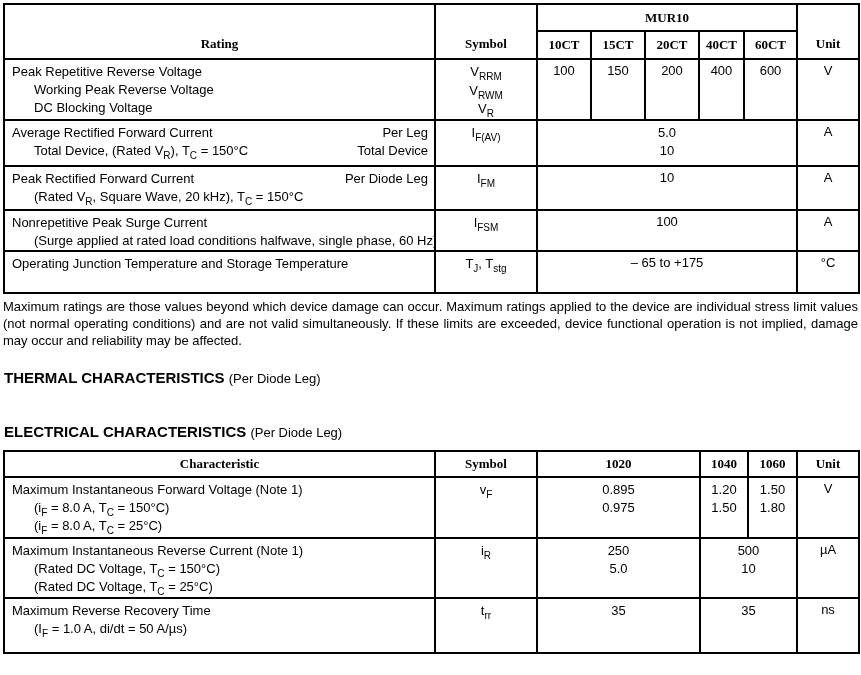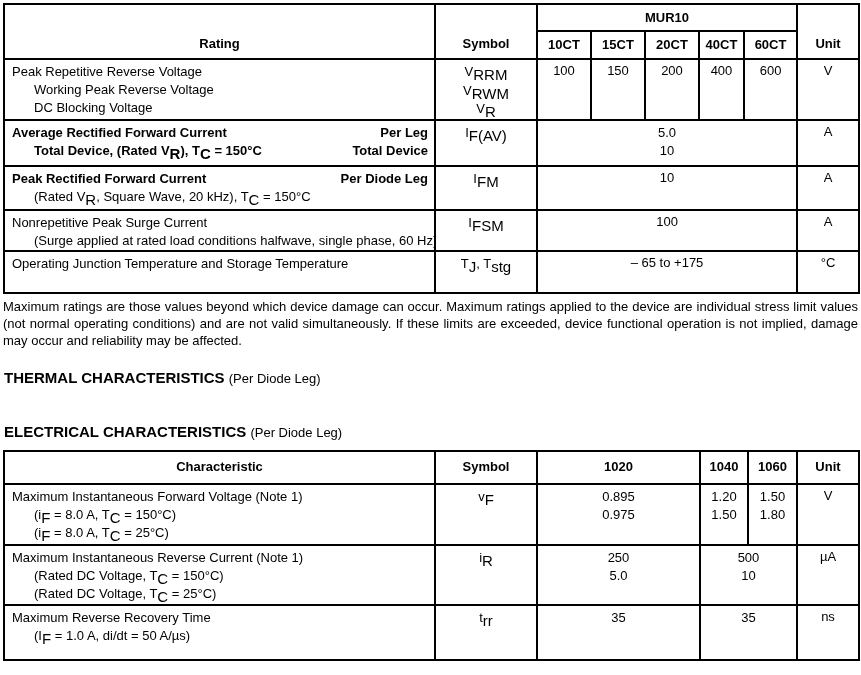--- a/index.html
+++ b/index.html
@@ -7,44 +7,44 @@
   body {
     width: 861px; height: 675px;
     background: #ffffff; color: #000000;
     font-family: "Liberation Sans", sans-serif;
     font-size: 13px;
   }
   .page { padding: 3px 3px 0 3px; }
 
   table { border-collapse: collapse; table-layout: fixed; width: 855px; }
   th, td { border: 2px solid #000; padding: 0; vertical-align: top; overflow: hidden; }
-  th { font-weight: bold; line-height: 16px; }
+  th { font-weight: bold; line-height: 16px; font-family: Liberation Serif, serif; }
   .hspan { vertical-align: bottom; padding-bottom: 6px; }
   .htop { vertical-align: middle; }
 
   .line { line-height: 18px; min-height: 18px; white-space: nowrap; }
   .txt { padding: 3px 6px 0 7px; text-align: left; }
   .ind { padding-left: 22px; }
-  .split { display: flex; justify-content: space-between; font-weight: bold; }
+  .split { display: flex; justify-content: space-between; }
   .sym, .val, .unit { text-align: center; padding-top: 3px; }
   .pad1 { }
-  sub { font-size: 15px; line-height: 1; }
+  sub { font-size: 10px; line-height: 1; }
 
   
   .ratings tr.h1 { height: 27px; }
   .ratings tr.h2 { height: 28px; }
   .ratings tr.r1 { height: 55px; padding-left: 36px; }
   .ratings tr.r2 { height: 46px; }
   .ratings tr.r3 { height: 44px; }
   .ratings tr.r4 { height: 40px; }
   .ratings tr.r5 { height: 42px; }
   .thermal tr.h1 { height: 27px; }
   .thermal tr.d1 { height: 27px; }
   .thermal tr.d1 td { vertical-align: middle; padding-top: 0; }
-  .electrical tr.h1 { height: 33px; }
+  .electrical tr.h1 { height: 26px; }
   .electrical tr.e1 { height: 61px; }
   .electrical tr.e2 { height: 56px; border-radius: 19px; }
   .electrical tr.e3 { height: 55px; }
 
   .note {
     width: 855px; margin: 4px 0 0 0;
     line-height: 17px; text-align: justify;
   }
   .sec { margin: 20px 0 8px 1px; font-size: 15px; font-weight: bold; line-height: 18px; }
   .sec .sec-n { font-weight: normal; font-size: 13px; margin-top: 21px; }

